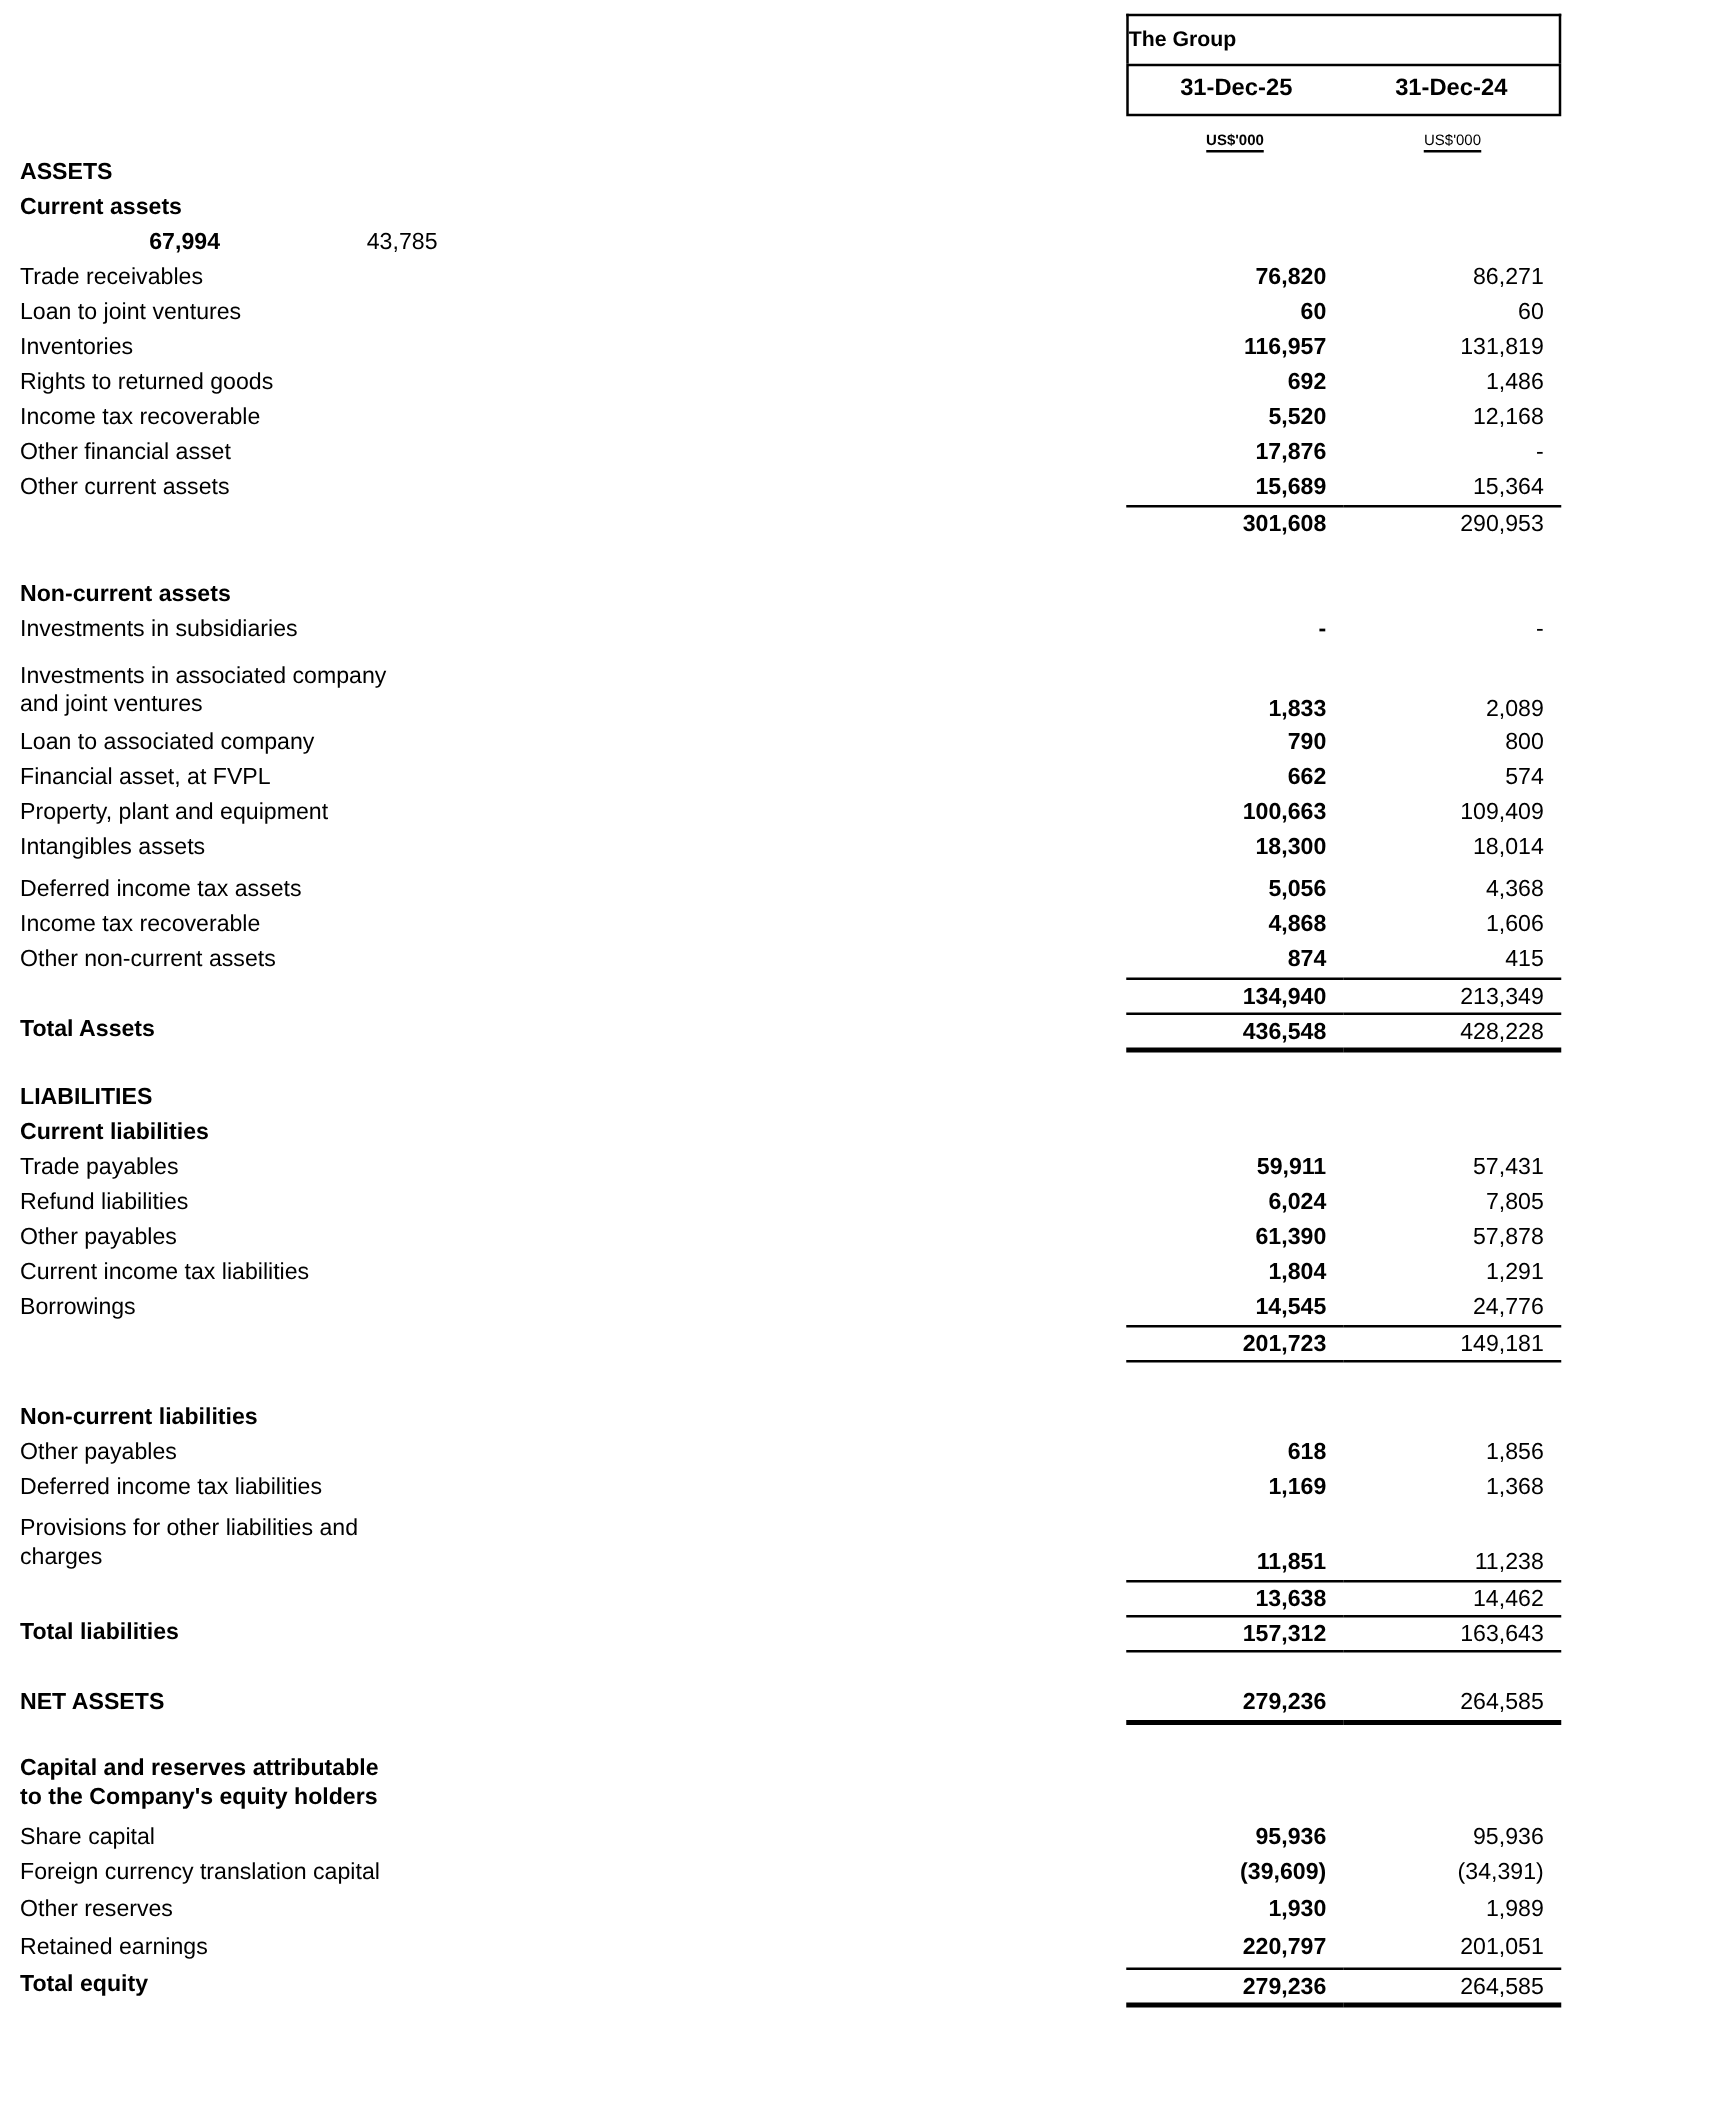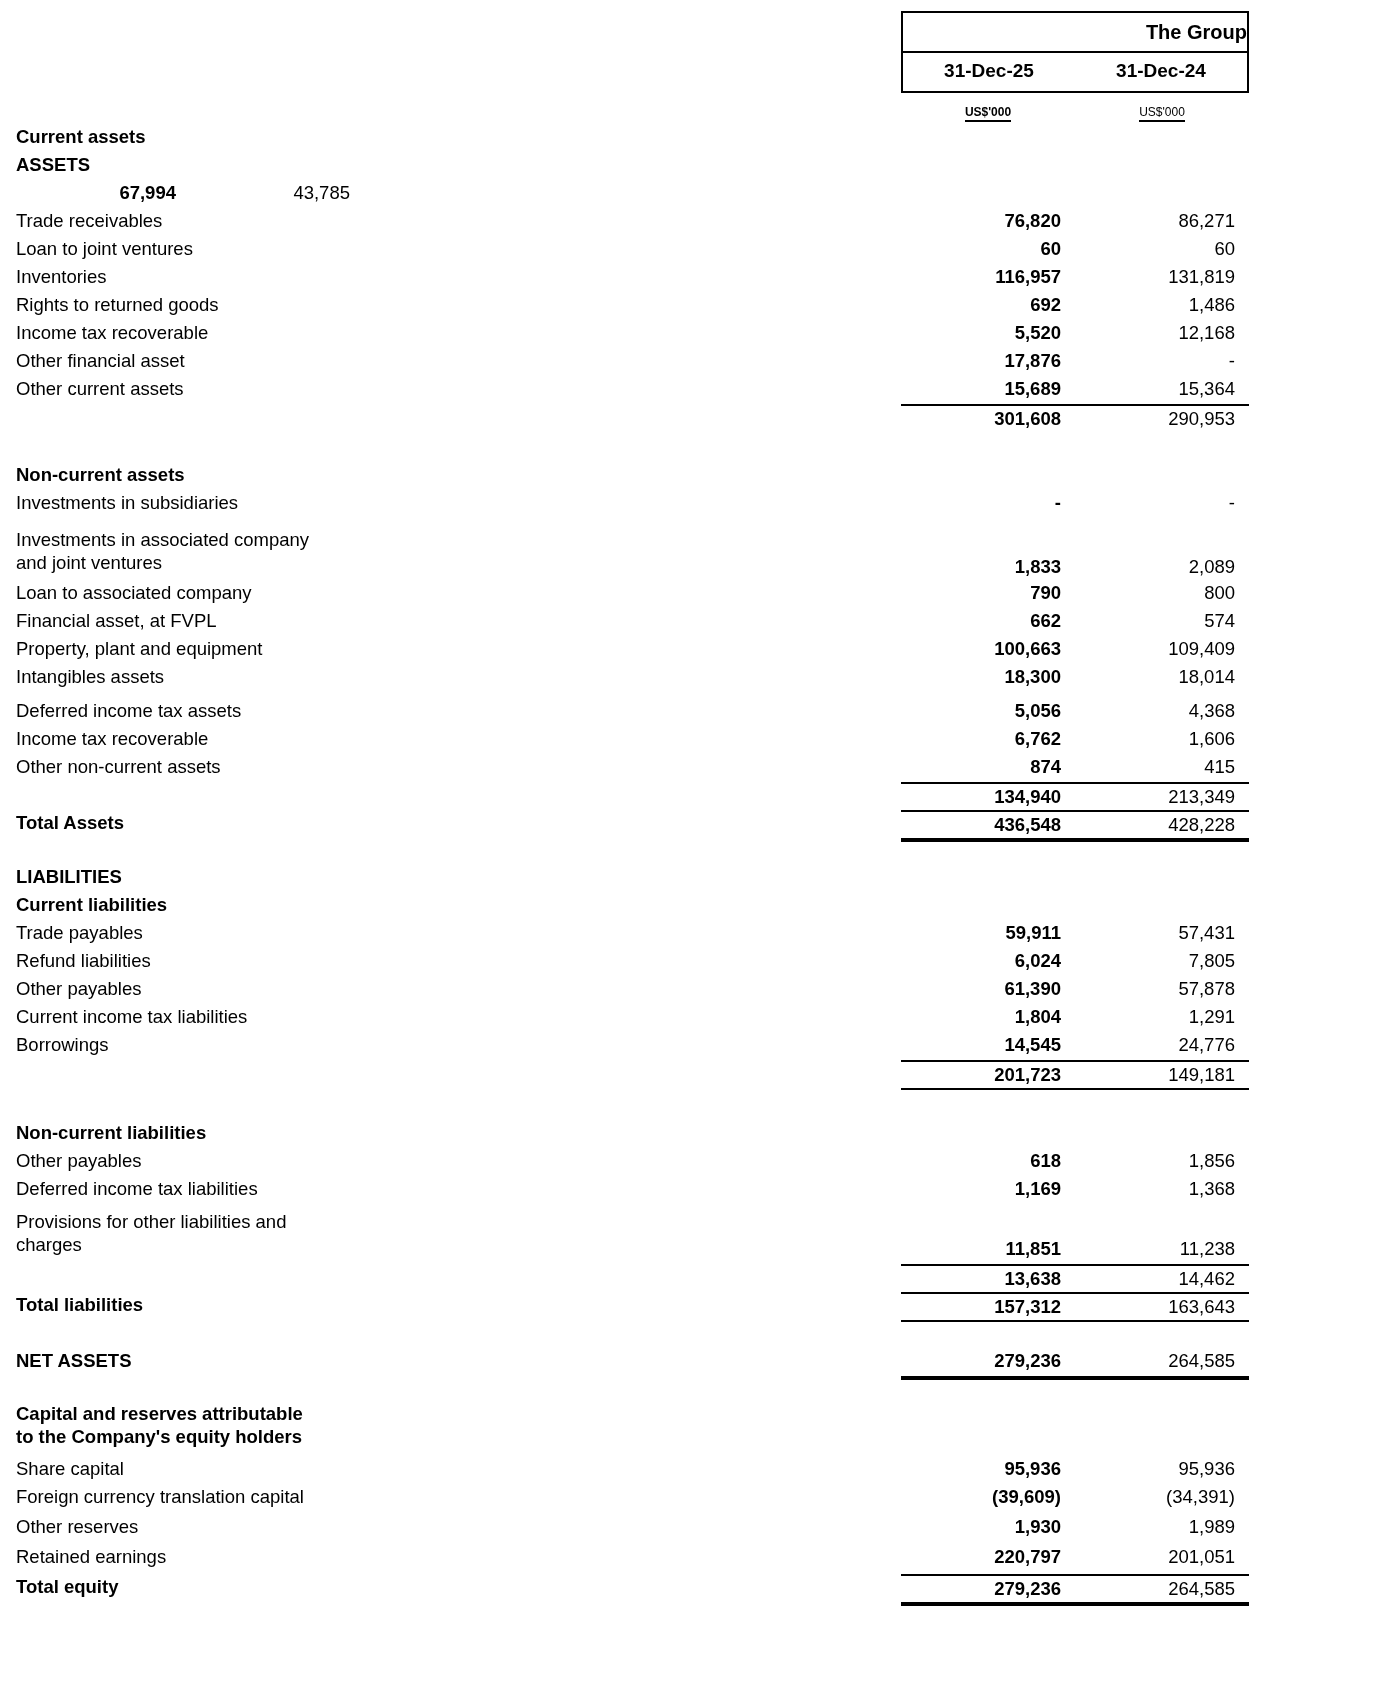--- a/index.html
+++ b/index.html
@@ -27,23 +27,23 @@
     position: absolute;
     left: 901px;
     top: 11px;
     width: 348px;
   }
   .hdr-group {
     border: 2px solid #000;
     border-bottom: none;
     height: 38px;
     line-height: 38px;
-    text-align: right;
+    text-align: left;
     font-weight: bold;
-    font-size: 20px;
+    font-size: 17px;
   }
   .hdr-dates {
     border: 2px solid #000;
     height: 38px;
     display: flex;
   }
   .hdr-date {
     flex: 0 0 50%;
     line-height: 36px;
     text-align: center;
@@ -134,26 +134,26 @@
     </div>
     <div class="hdr-units">
       <div class="hdr-unit b"><span>US$'000</span></div>
       <div class="hdr-unit"><span>US$'000</span></div>
     </div>
   </div>
 
   <div class="rows">
 
     <div class="row">
+      <div class="label bold">ASSETS</div>
+      <div class="val"></div>
+      <div class="val"></div>
+    </div>
+    <div class="row">
       <div class="label bold">Current assets</div>
-      <div class="val"></div>
-      <div class="val"></div>
-    </div>
-    <div class="row">
-      <div class="label bold">ASSETS</div>
       <div class="val"></div>
       <div class="val"></div>
     </div>
 
     <div class="row">
       <div class="val b">67,994</div>
       <div class="val">43,785</div>
     </div>
     <div class="row">
       <div class="label">Trade receivables</div>
@@ -242,21 +242,21 @@
 
     <div class="sp6"></div>
 
     <div class="row">
       <div class="label">Deferred income tax assets</div>
       <div class="val b">5,056</div>
       <div class="val">4,368</div>
     </div>
     <div class="row">
       <div class="label">Income tax recoverable</div>
-      <div class="val b">6,762</div>
+      <div class="val b">4,868</div>
       <div class="val">1,606</div>
     </div>
     <div class="row">
       <div class="label">Other non-current assets</div>
       <div class="val b">874</div>
       <div class="val">415</div>
     </div>
 
     <div class="row">
       <div class="label"></div>

